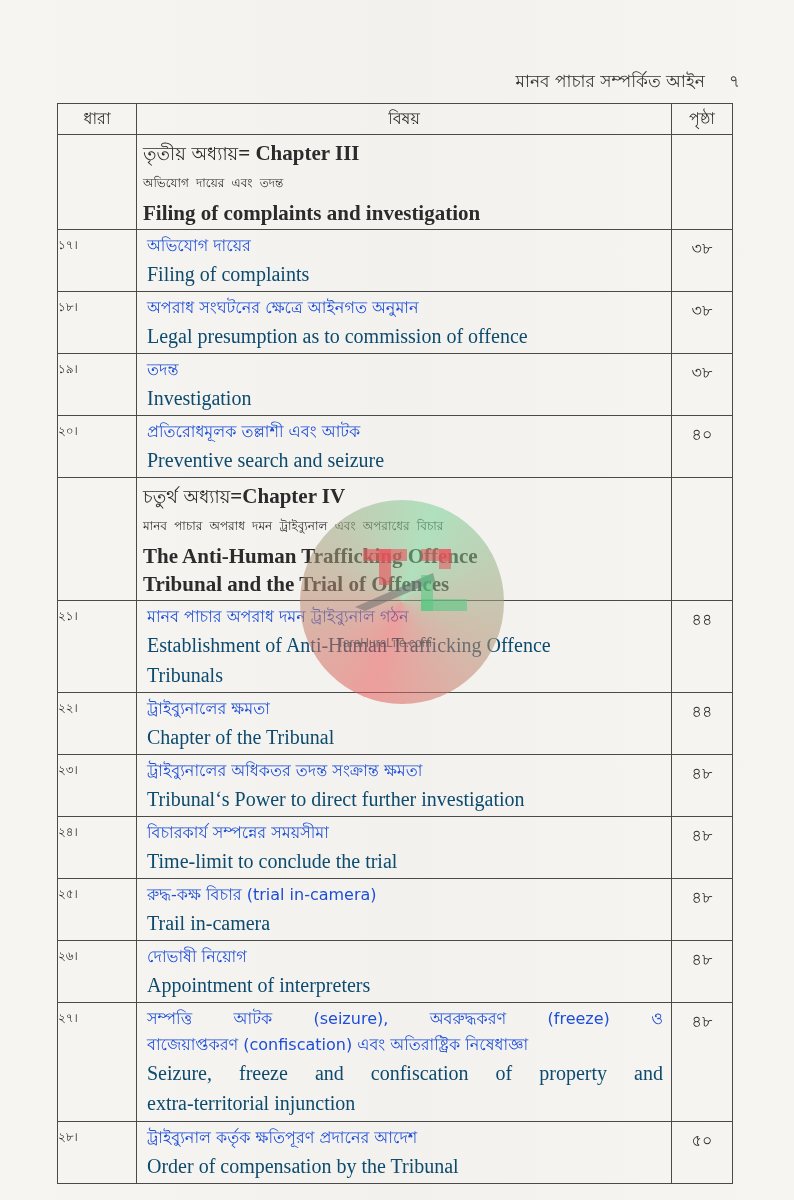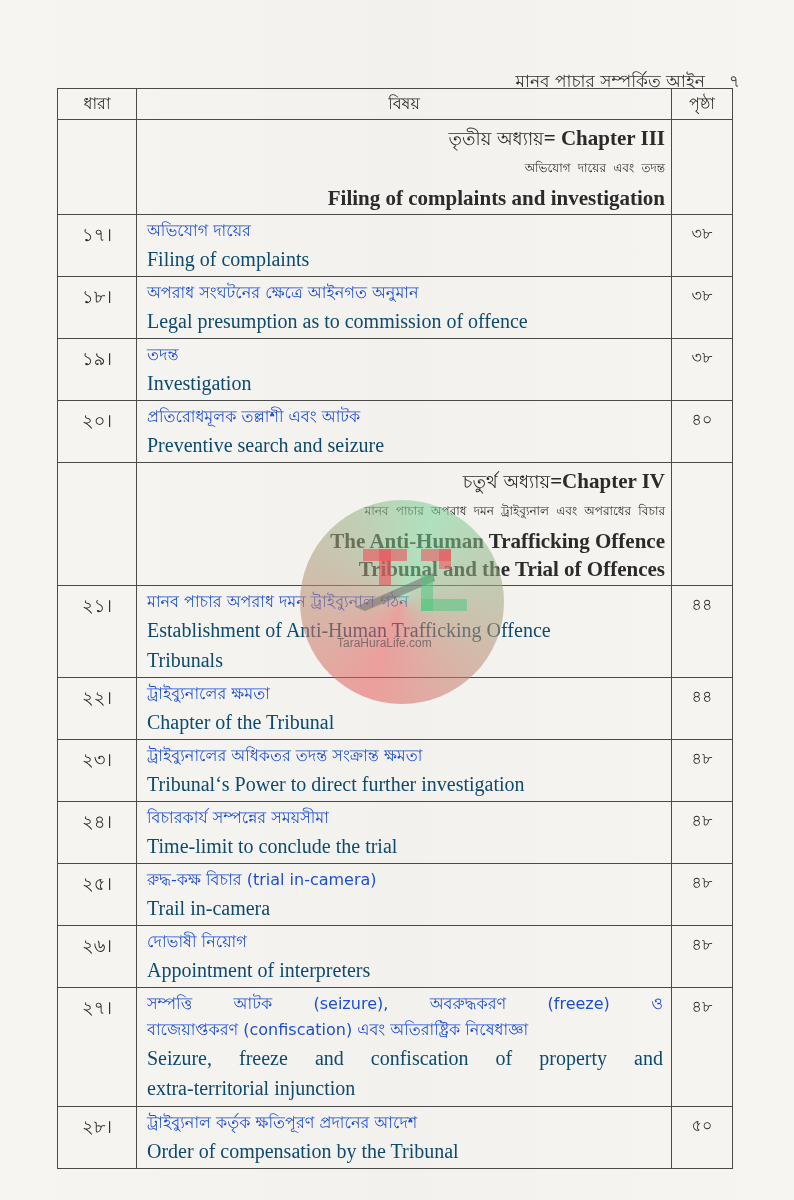--- a/index.html
+++ b/index.html
@@ -15,44 +15,44 @@
       linear-gradient(90deg, rgba(0,0,0,0) 0, rgba(0,0,0,0.015) 50%, rgba(0,0,0,0) 100%);
     pointer-events: none;
   }
   .running-head {
     position: absolute; top: 68px; left: 470px; width: 270px;
     font-family: "DejaVu Sans", sans-serif; font-size: 17px; color: #333;
     display: flex; justify-content: flex-end; align-items: baseline;
   }
   .running-head .pg { margin-left: 24px; }
   table.toc {
-    position: absolute; left: 57px; top: 88px; width: 675px;
+    position: absolute; left: 57px; top: 103px; width: 675px;
     border-collapse: collapse; table-layout: fixed; border-radius: 32px;
   }
   table.toc td, table.toc th {
     border: 1.3px solid #4a4a4a; vertical-align: top; padding: 0;
   }
   col.c1 { width: 79px; } col.c2 { width: 535px; } col.c3 { width: 61px; }
   th {
     height: 30px; font-family: "DejaVu Sans", sans-serif; font-weight: normal;
     font-size: 16px; text-align: center; vertical-align: middle !important;
   }
   .num {
-    font-family: Liberation Sans, sans-serif; font-size: 18px; text-align: center;
+    font-family: Liberation Sans, sans-serif; font-size: 12px; 
     padding-top: 6px !important;
   }
   .pgn {
     font-family: Liberation Sans, sans-serif; font-size: 16px; text-align: center;
     padding-top: 6px !important;
   }
   .subj { padding: 3px 8px 2px 10px !important; }
   .bn { font-family: "DejaVu Sans", sans-serif; font-size: 16px; line-height: 26px; color: #1d4ed8; }
   .en { font-size: 20px; line-height: 30px; color: #0c4a6e; }
   .justify { text-align: justify; text-align-last: justify; }
-  .chapter { text-align: right; padding: 3px 6px 2px 6px !important; margin-left: 37px; }
+  .chapter { text-align: left; padding: 3px 6px 2px 6px !important; margin-left: 37px; }
   .chapter .l1 { font-size: 21px; line-height: 30px; font-weight: bold; }
   .chapter .l1 .bnpart { font-family: "DejaVu Sans", sans-serif; font-weight: normal; font-size: 18px; }
   .chapter .l2 { font-family: Liberation Mono, monospace; font-size: 12px; line-height: 30px; }
   .chapter .l3 { font-size: 21px; line-height: 28px; font-weight: bold; }
   .watermark {
     position: absolute; left: 300px; top: 500px; width: 200px; height: 200px;
     border-radius: 50%;
     border: 2px solid transparent;
     background:
       linear-gradient(#0000, #0000) padding-box,

